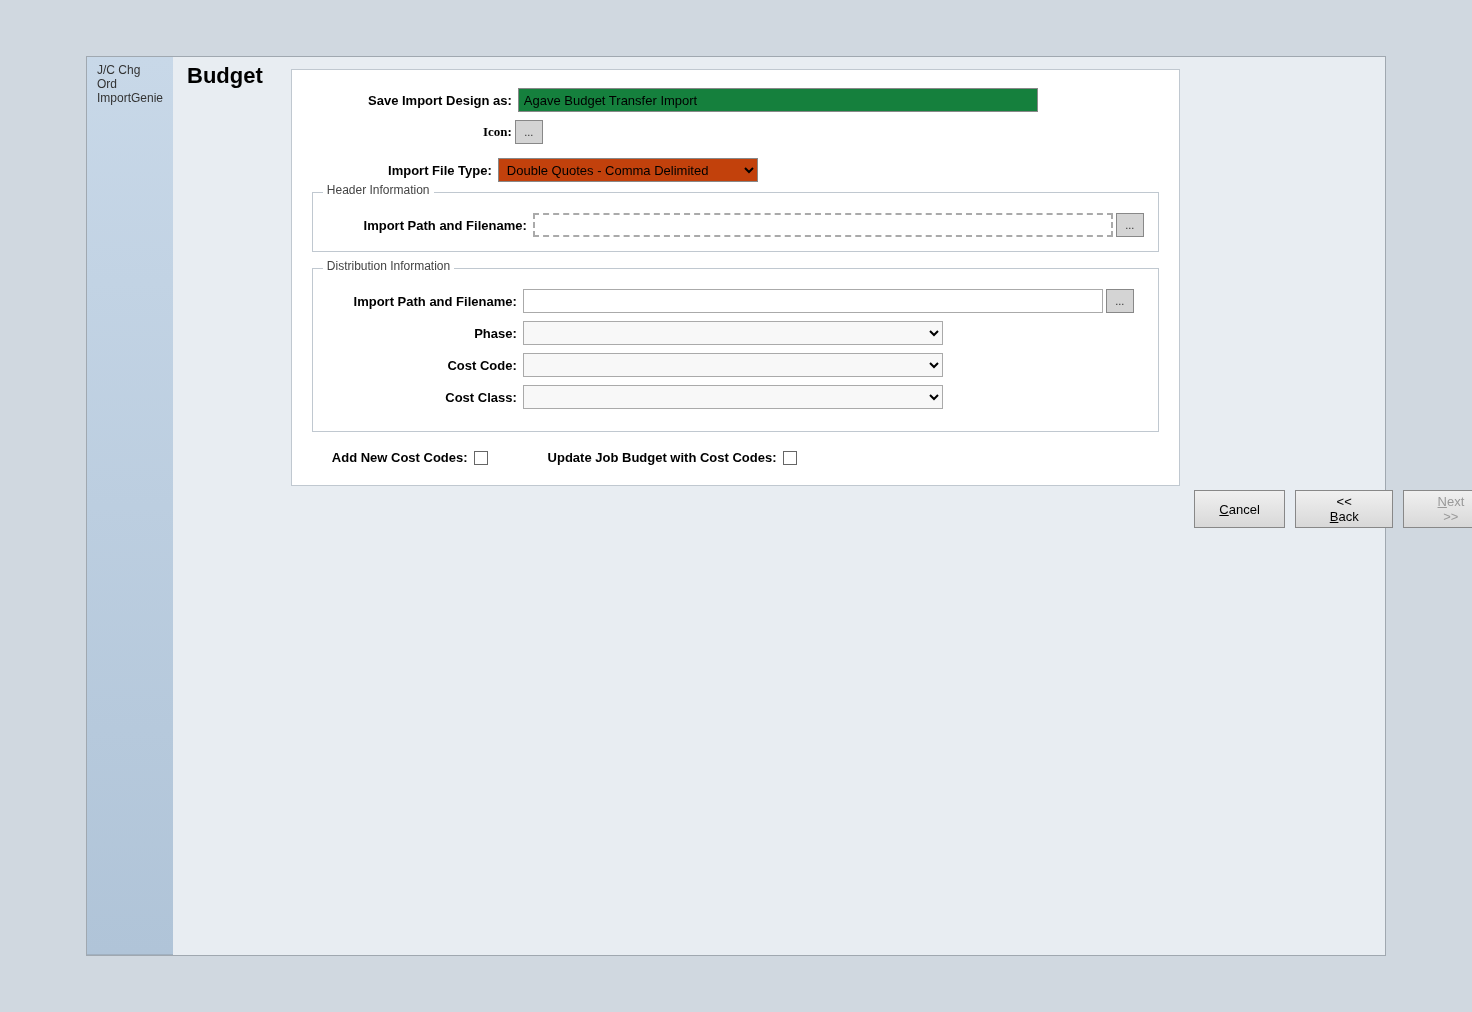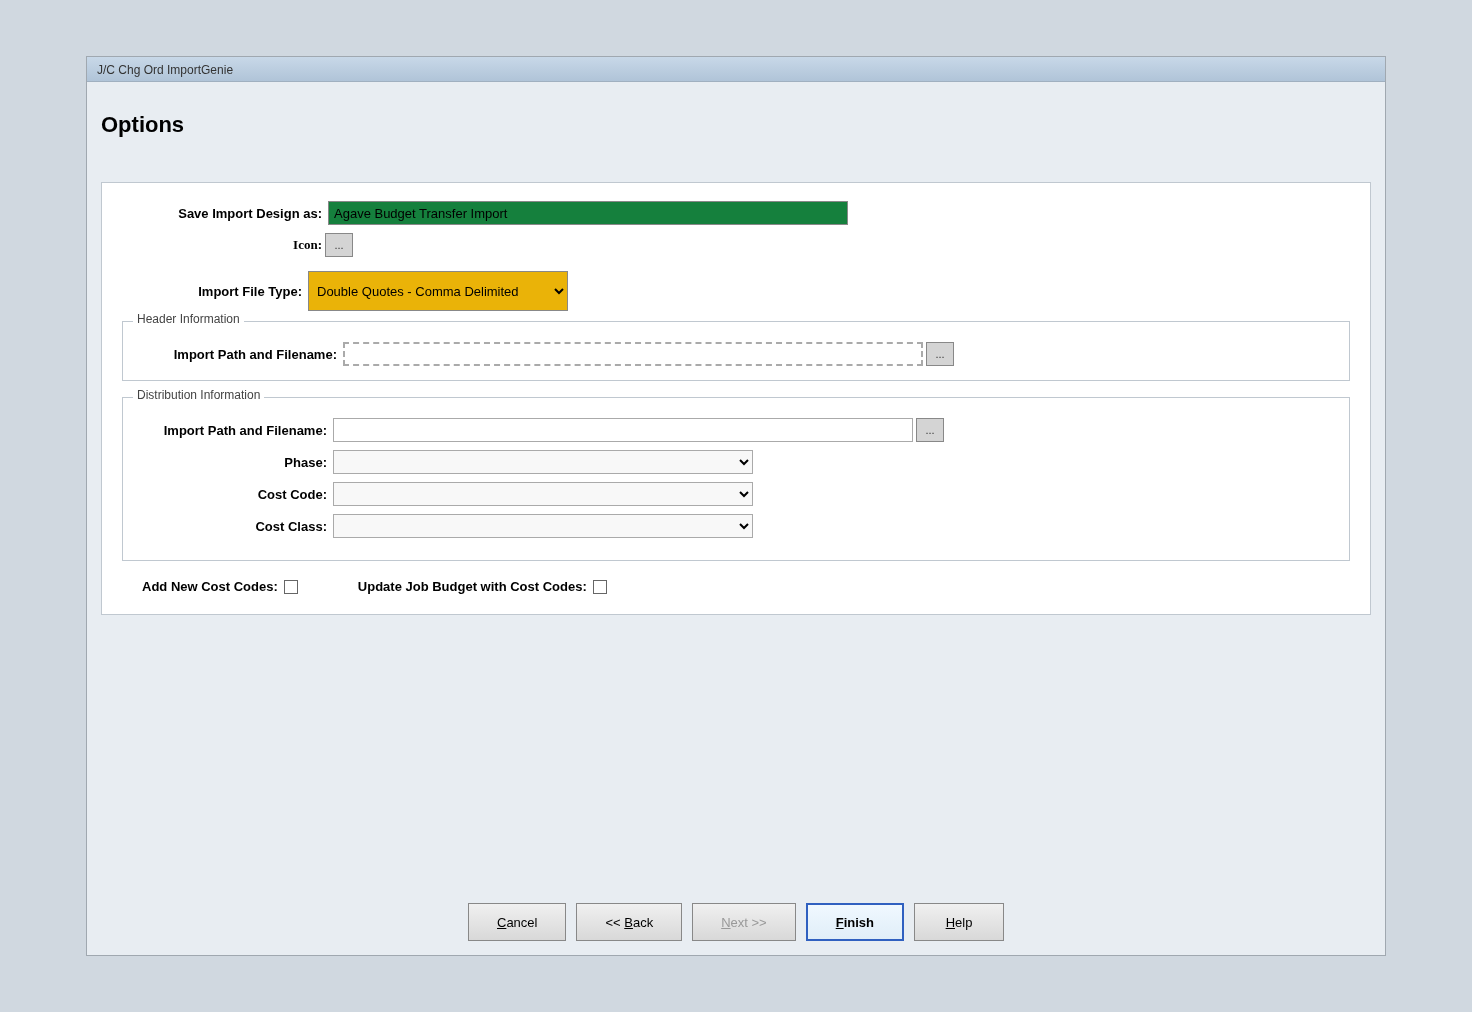--- a/index.html
+++ b/index.html
@@ -13,22 +13,21 @@
       flex-direction: column;
       align-items: center;
       justify-content: center;
     }
     .window {
       background: #e8edf2;
       border: 1px solid #a0a8b0;
       width: 1300px;
       min-height: 900px;
       display: flex;
-      flex-direction: column;
-      gap: 24px;
+      flex-direction: row;
     }
     .title-bar {
       background: linear-gradient(to bottom, #c8d8e8, #b0c4d8);
       padding: 6px 10px 4px;
       font-size: 12px;
       color: #333;
       border-bottom: 1px solid #a0b0c0;
     }
     .page-title {
       font-size: 22px;
@@ -124,22 +123,22 @@
       text-align: right;
       width: 160px;
       margin-right: 6px;
     }
     .select-wrapper {
       position: relative;
       display: inline-block;
     }
     .select-wrapper select {
       border: 1px solid #888;
-      background: #eab308;
-      height: 40px;
+      background: #c2410c;
+      height: 24px;
       padding: 0 4px;
       font-size: 13px;
       width: 260px;
       cursor: pointer;
     }
     
     .header-section {
       margin-top: 8px;
     }
     .header-path-row {
@@ -255,21 +254,21 @@
   </style>
 </head>
 <body>
 
 <div class="window">
 
   <div class="title-bar">
     <span>J/C Chg Ord ImportGenie</span>
   </div>
 
-  <div class="page-title">Options</div>
+  <div class="page-title">Budget</div>
 
   <div class="main-content">
     <div class="white-panel">
 
       <div class="form-row">
         <span class="form-label form-label-save">Save Import Design as:</span>
         <input type="text" class="text-input text-input-wide" style="margin-left: 6px;" value="Agave Budget Transfer Import">
       </div>
 
       <div class="form-row">

